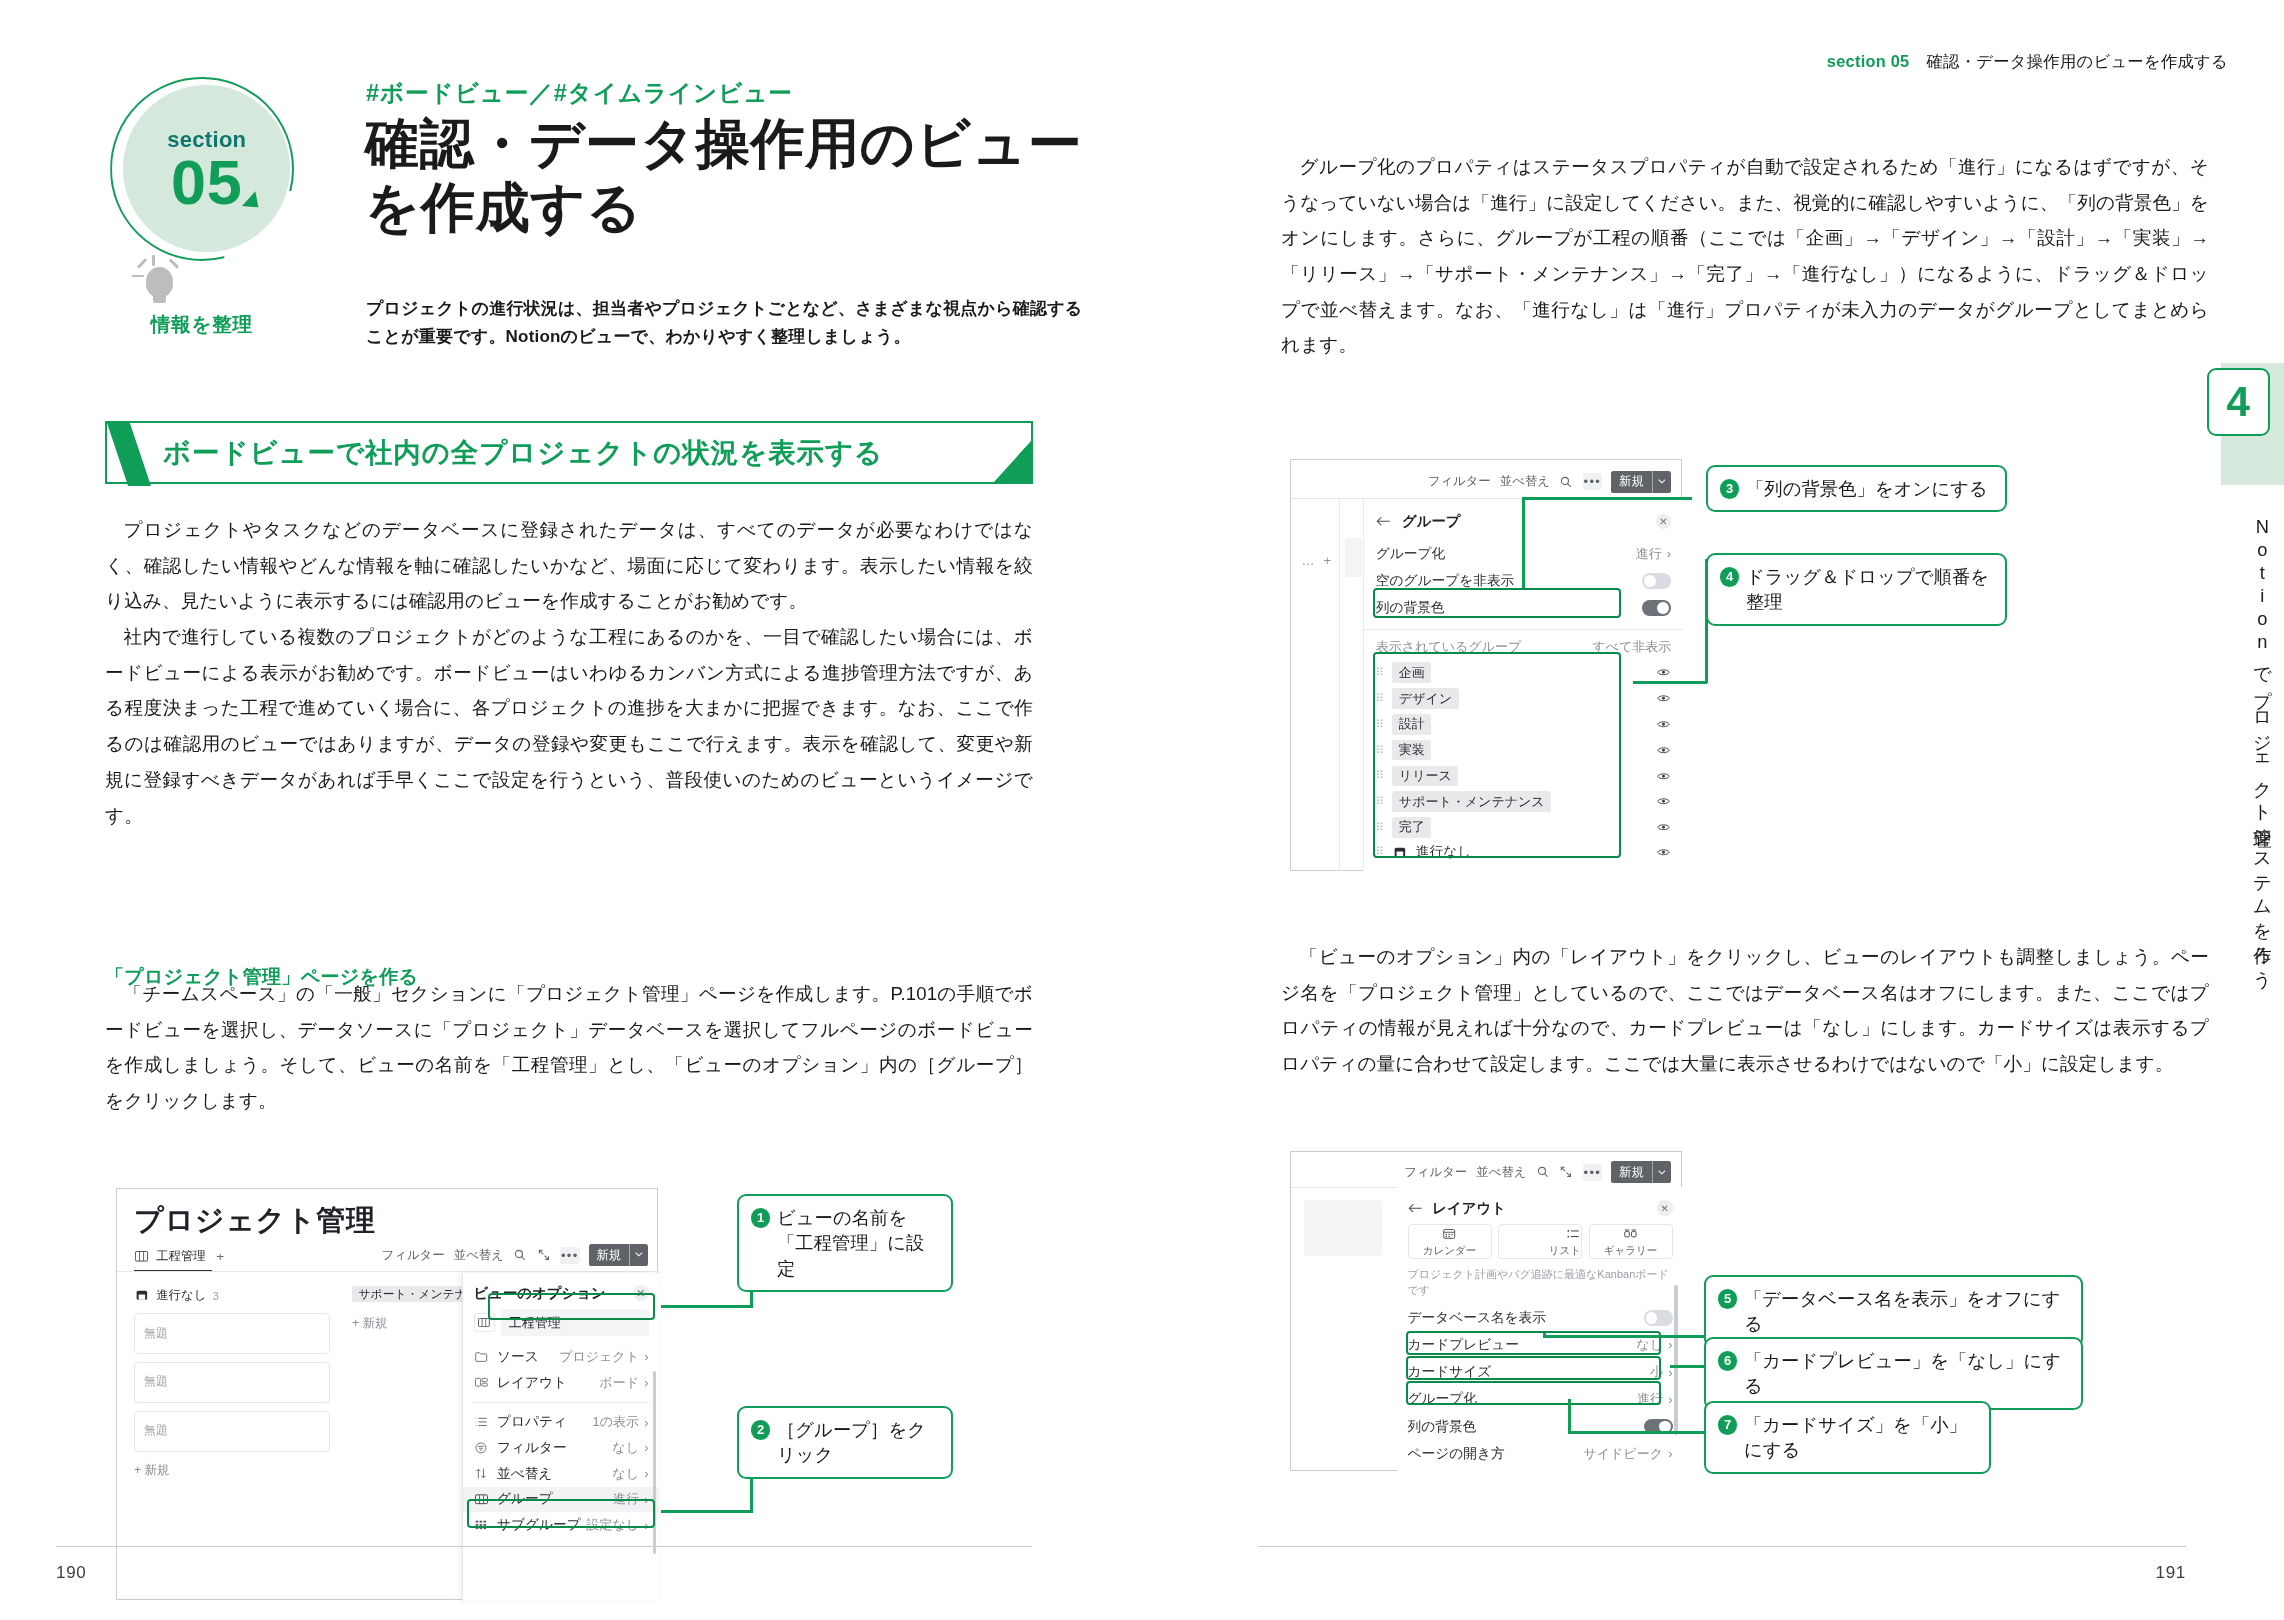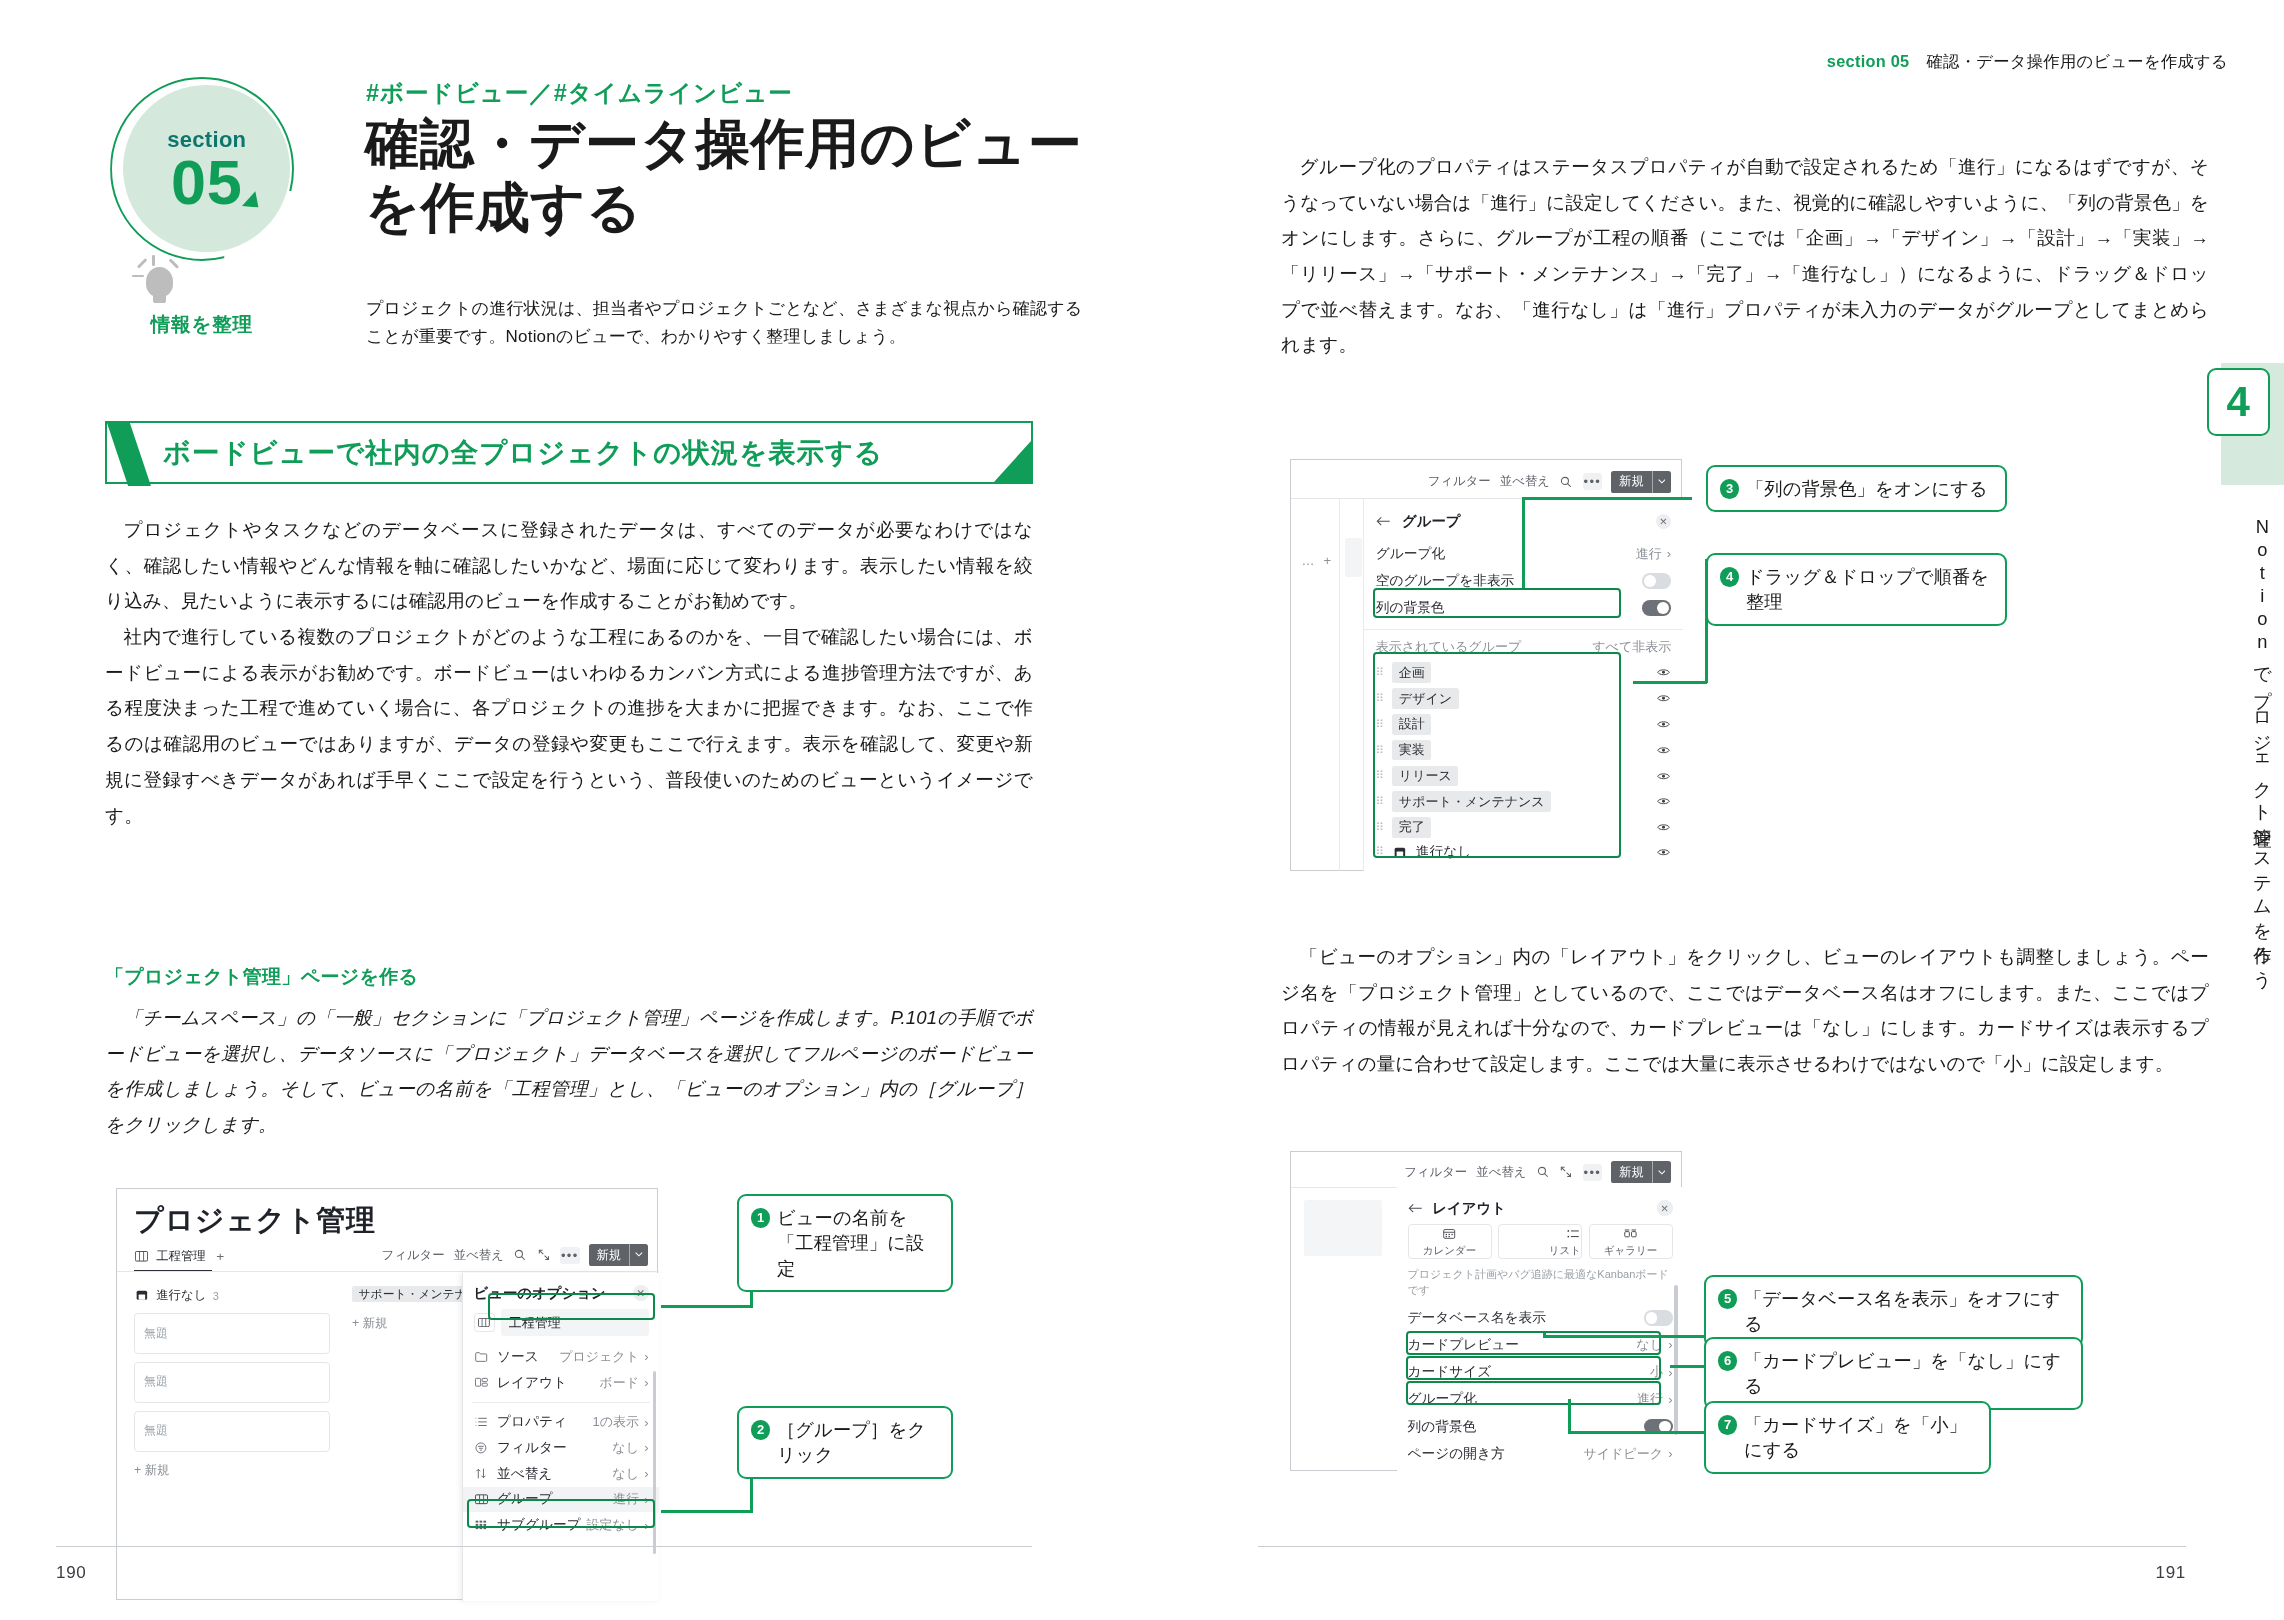--- a/index.html
+++ b/index.html
@@ -91,21 +91,21 @@
     position: absolute; left: 261px; top: 77px;
     color: #0f9d58; font-size: 23.5px; font-weight: 700; letter-spacing: 1px;
   }
   .h1 {
     position: absolute; left: 260px; top: 112px; width: 719px;
     font-size: 54px; font-weight: 700; line-height: 1.18; letter-spacing: 0.7px;
     color: #1a1a1a;
   }
   .lead {
     position: absolute; left: 261px; top: 295px; width: 719px;
-    font-size: 17px; line-height: 1.62; color: #1a1a1a; letter-spacing: 0.2px;
+    font-size: 17px; line-height: 1.62; color: #1a1a1a; letter-spacing: 0.2px; font-weight: bold;
   }
 
   
   .ribbon {
     position: absolute; left: 0px; top: 421px; width: 928px; height: 63px;
     border: 2px solid #0f9d58; background: #ffffff;
   }
   .ribbon .corner-tl {
     position: absolute; left: 0; top: 0; width: 44px; height: 63px;
     background: #0f9d58;
@@ -125,21 +125,21 @@
   .para {
     font-size: 18.6px; line-height: 1.92; letter-spacing: 0.1px; color: #1a1a1a;
     text-indent: 1em; text-align: justify;
   }
   .subhead {
     color: #0f9d58; font-size: 19px; font-weight: 700; letter-spacing: 0.3px;
   }
 
   .lbody { position: absolute; left: 0px; top: 512px; width: 928px; }
   .lsub  { position: absolute; left: 0px; top: 964px; width: 928px; }
-  .lsub2 { position: absolute; left: 0px; top: 1000px; width: 928px; font-style: italic; }
+  .lsub2 { position: absolute; left: 0px; top: 976px; width: 928px; }
 
   .rbody1 { position: absolute; left: 0px; top: 149px;  width: 928px; }
   .rbody2 { position: absolute; left: 0px; top: 939px; width: 928px; }
 
   
   .shot { position: absolute; background: #ffffff; border: 1.3px solid #c9ccd1; }
 
   
   .nt-toolbar {
     display: flex; align-items: center; gap: 9.1px;

